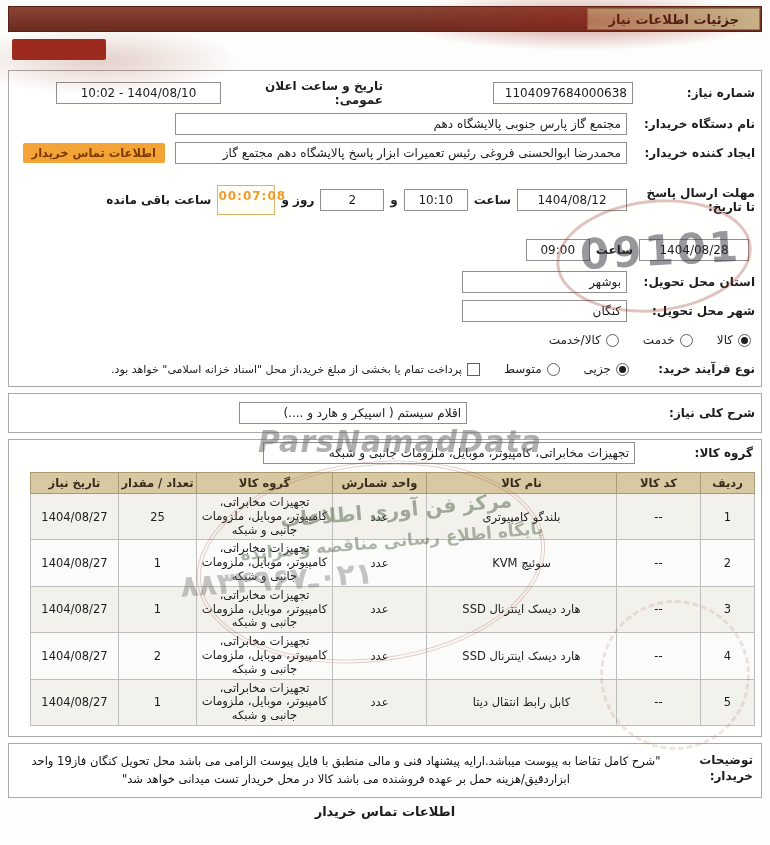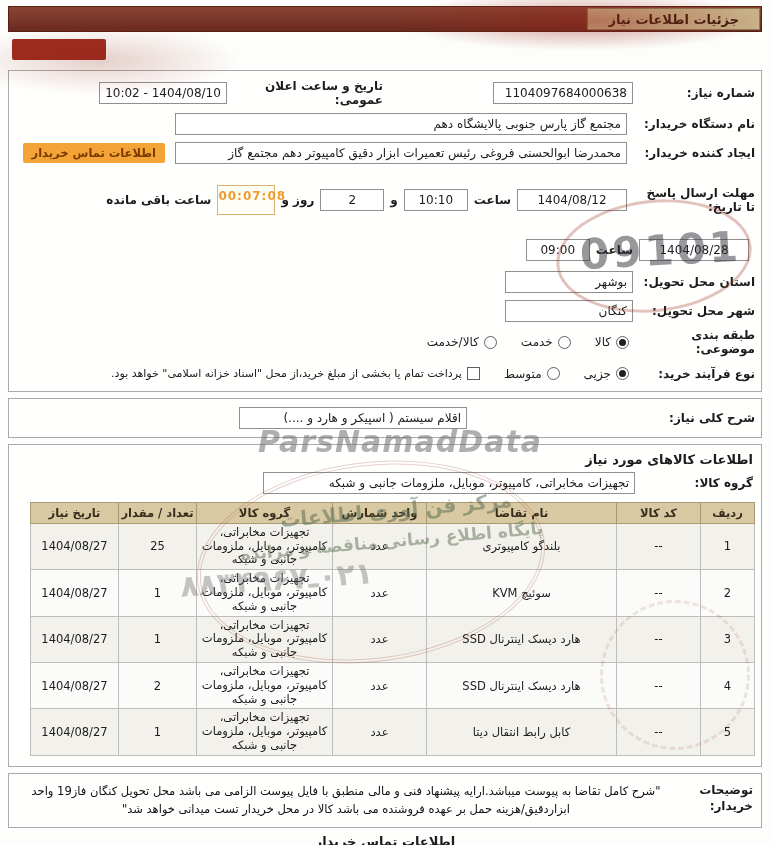--- a/index.html
+++ b/index.html
@@ -22,21 +22,21 @@
   .box {border:1px solid #a9a9a9; background:rgba(255,255,255,.72);}
   .form-box {margin-top:38px; padding:8px 6px 0;}
 
   .row {display:flex; align-items:center; margin-bottom:5px; min-height:24px;}
   .row.tall {min-height:30px;margin-top:20px;}
   .lbl {flex:none; width:122px; font-weight:bold; text-align:right; line-height:1.2; padding-left:6px;}
   .lbl-announce {flex:none; width:156px; font-weight:bold; text-align:right; margin-right:110px;}
   .txt {font-weight:bold; flex:none; margin-right:6px; margin-left:6px; white-space:nowrap;}
   .inp {flex:none; border:1px solid #8f8f8f; background:#fff; height:22px; line-height:20px;
         padding:0 5px; overflow:hidden; white-space:nowrap;}
-  .w140 {width:140px;} .w152 {width:128px; } .w110 {width:110px; margin-right:6px;}
+  .w140 {width:140px;} .w152 {width:165px; margin-right:6px;} .w110 {width:110px; margin-right:6px;}
   .w64 {width:64px;} .wide {width:452px; margin-right:6px;}
   .ltr {direction:ltr; text-align:right;}
   .ctr {text-align:center;}
 
   .contact-link {flex:none; margin-right:10px; background:#f4a437; color:#7a3a00; font-weight:bold;
                  font-size:11.5px; padding:3px 9px; border-radius:2px; cursor:pointer; white-space:nowrap;}
   .timer {flex:none; width:58px; border:1px solid #dcb26c; background:#fffef6; color:#ee9d2c;
           font-weight:bold; text-align:center; height:30px; line-height:20px; letter-spacing:1px; direction:ltr;}
 
   .opt {display:flex; align-items:center; gap:5px; flex:none;}
@@ -112,21 +112,21 @@
       <div class="inp w152 ctr">1404/08/10 - 10:02</div>
     </div>
 
     <div class="row">
       <div class="lbl">نام دستگاه خریدار:</div>
       <div class="inp wide">مجتمع گاز پارس جنوبی  پالایشگاه دهم</div>
     </div>
 
     <div class="row">
       <div class="lbl">ایجاد کننده خریدار:</div>
-      <div class="inp wide">محمدرضا ابوالحسنی فروغی رئیس تعمیرات ابزار دقیق کامپیوتر دهم  مجتمع گاز</div>
+      <div class="inp wide">محمدرضا ابوالحسنی فروغی رئیس تعمیرات ابزار پاسخ پالایشگاه دهم  مجتمع گاز</div>
       <div class="contact-link">اطلاعات تماس خریدار</div>
     </div>
 
     <div class="row tall">
       <div class="lbl">مهلت ارسال پاسخ تا تاریخ:</div>
       <div class="inp w110 ctr ltr">1404/08/12</div>
       <div class="txt">ساعت</div>
       <div class="inp w64 ctr ltr">10:10</div>
       <div class="txt">و</div>
       <div class="inp w64 ctr ltr">2</div>
@@ -145,21 +145,20 @@
       <div class="lbl">استان محل تحویل:</div>
       <div class="inp w152">بوشهر</div>
     </div>
 
     <div class="row">
       <div class="lbl">شهر محل تحویل:</div>
       <div class="inp w152">کنگان</div>
     </div>
 
     <div class="row">
-      <div class="lbl">طبقه بندی موضوعی:</div>
       <div class="opt opt-first">
         <span class="radio checked"></span>
         <span class="opt-lbl">کالا</span>
       </div>
       <div class="opt">
         <span class="radio"></span>
         <span class="opt-lbl">خدمت</span>
       </div>
       <div class="opt">
         <span class="radio"></span>
@@ -185,41 +184,40 @@
 
   </div>
 
   <div class="box desc-box">
     <div class="lbl">شرح کلی نیاز:</div>
     <div class="desc-spacer"></div>
     <div class="inp desc-inp">اقلام سیستم ( اسپیکر و هارد و ....)</div>
   </div>
 
   <div class="box items-box">
-    <div class="items-title">اطلاعات کالاهای مورد نیاز</div>
     <div class="group-row">
       <div class="group-lbl">گروه کالا:</div>
       <div class="inp group-inp">تجهیزات مخابراتی، کامپیوتر، موبایل، ملزومات جانبی و شبکه</div>
     </div>
 
     <table class="items-table">
       <colgroup>
         <col style="width:54px">
           <col style="width:84px">
           <col style="width:190px">
         <col style="width:94px">
           <col style="width:136px">
           <col style="width:78px">
           <col style="width:88px">
       </colgroup>
       <thead>
         <tr>
           <th>ردیف</th>
           <th>کد کالا</th>
-          <th>نام تقاضا</th>
+          <th>نام کالا</th>
           <th>واحد شمارش</th>
           <th>گروه کالا</th>
           <th>تعداد / مقدار</th>
           <th>تاریخ نیاز</th>
         </tr>
       </thead>
       <tbody>
         <tr>
           <td>1</td>
           <td>--</td>

